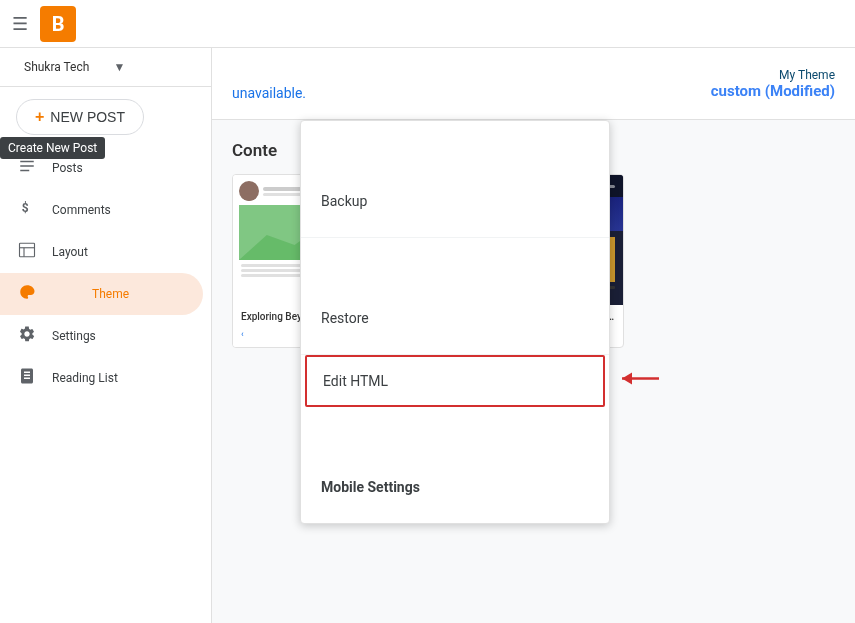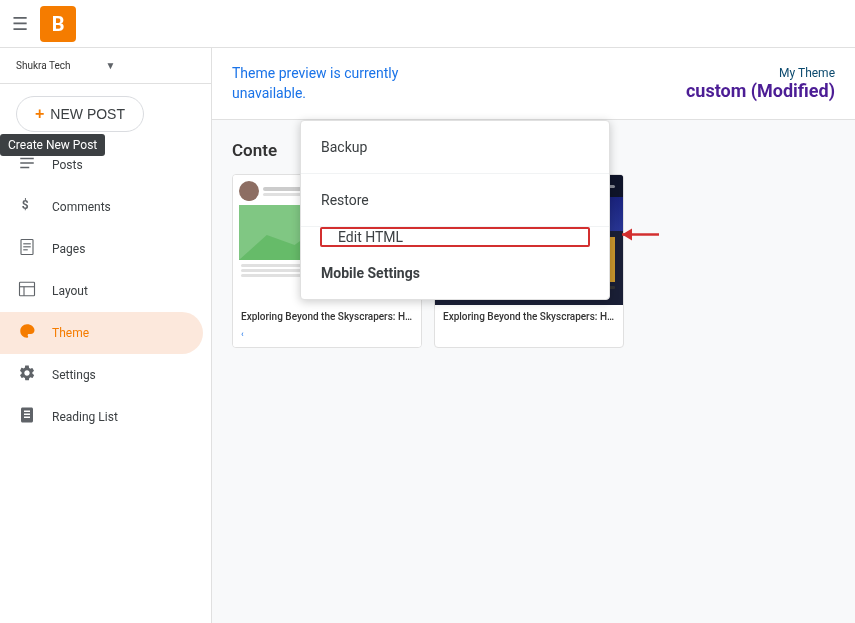--- a/index.html
+++ b/index.html
@@ -45,21 +45,21 @@
       overflow-y: auto;
     }
     .blog-selector {
       display: flex;
       align-items: center;
       padding: 12px 16px;
       font-size: 14px;
       color: #333;
       border-bottom: 1px solid #e0e0e0;
     }
-    .blog-selector span { flex: 1; font-size: 10px; }
+    .blog-selector span { flex: 1; font-size: 12px; margin-left: 8px; }
     .dropdown-arrow { color: #5f6368; font-size: 12px; }
 
     .new-post-btn {
       display: flex;
       align-items: center;
       margin: 12px 16px;
       background: #fff;
       border: 1px solid #dadce0;
       border-radius: 24px;
       padding: 8px 18px;
@@ -88,21 +88,21 @@
     .nav-item {
       display: flex;
       align-items: center;
       padding: 10px 16px;
       font-size: 14px;
       color: #3c4043;
       cursor: pointer;
       border-radius: 0 24px 24px 0;
       margin-right: 8px;
     }
-    .nav-item.active { color: #f57c00; background: #fce8dc; }
+    .nav-item.active { color: #f57c00; background: #fce8dc; gap: 40px; }
     .nav-icon {
       margin-right: 14px;
       font-size: 18px;
       color: #5f6368;
       width: 22px;
       text-align: center;
     }
     .nav-item.active .nav-icon { color: #f57c00; }
     .nav-label { font-size: 12px; }
 
@@ -125,21 +125,21 @@
       align-items: center;
       justify-content: space-between;
     }
     .preview-unavailable {
       font-size: 14px;
       color: #1a73e8;
       line-height: 1.4;
     }
     .my-theme-section { text-align: right; }
     .my-theme-label { font-size: 12px; color: #0c4a6e; }
-    .my-theme-name { font-size: 18px; font-weight: 700; color: #4c1d95; }
+    .my-theme-name { font-size: 15px; font-weight: 700; color: #3b82f6; }
 
     .content-area {
       padding: 20px;
       position: relative;
     }
     .content-title {
       font-size: 17px;
       font-weight: 600;
       color: #333;
       margin-bottom: 14px;
@@ -240,33 +240,34 @@
       top: 0;
       left: 88px;
       width: 310px;
       background: #fff;
       box-shadow: 0 2px 10px rgba(0,0,0,0.2);
       border-radius: 4px;
       z-index: 100;
       border: 1px solid #e0e0e0;
     }
     .dropdown-item {
-      padding: 18px 20px;
+      padding: 28px 20px;
       font-size: 14px;
       color: #3c4043;
       cursor: pointer;
       border-bottom: 1px solid #f1f3f4;
+      margin-top: 44px;
     }
     .dropdown-item:last-child { border-bottom: none; font-weight: bold; }
     .dropdown-item.highlighted {
       position: relative;
       border: 2px solid #d32f2f;
       border-radius: 2px;
-      margin: 0 19px;
-      padding: 0 16px;
+      margin: 0 4px;
+      padding: 16px 16px;
     }
   </style>
 </head>
 <body>
 
 <div class="header">
   <span class="header-menu-icon">☰</span>
   <div class="blogger-logo">
     <span>B</span>
   </div>
@@ -300,31 +301,20 @@
     <div class="nav-item">
       <span class="nav-icon">
         <svg width="18" height="18" viewBox="0 0 24 24" fill="#5f6368">
             <text x="5" y="17" font-size="16" font-weight="bold">$</text>
           </svg>
       </span>
       <span class="nav-label">Comments</span>
     </div>
     <div class="nav-item">
       <span class="nav-icon">
-        <svg width="18" height="18" viewBox="0 0 24 24" fill="#5f6368">
-            <rect x="4" y="2" width="16" height="20" rx="1" stroke="#5f6368" stroke-width="1.5" fill="none"></rect>
-            <rect x="7" y="7" width="10" height="1.5" fill="#5f6368"></rect>
-            <rect x="7" y="11" width="10" height="1.5" fill="#5f6368"></rect>
-            <rect x="7" y="15" width="6" height="1.5" fill="#5f6368"></rect>
-          </svg>
-      </span>
-      <span class="nav-label">Pages</span>
-    </div>
-    <div class="nav-item">
-      <span class="nav-icon">
         <svg width="18" height="18" viewBox="0 0 24 24" fill="none" stroke="#5f6368" stroke-width="1.5">
             <rect x="2" y="3" width="20" height="18" rx="1"></rect>
             <line x1="2" y1="9" x2="22" y2="9"></line>
             <line x1="8" y1="9" x2="8" y2="21"></line>
           </svg>
       </span>
       <span class="nav-label">Layout</span>
     </div>
     <div class="nav-item active">
       <span class="nav-icon">
@@ -353,21 +343,21 @@
           </svg>
       </span>
       <span class="nav-label">Reading List</span>
     </div>
   </nav>
 </div>
 
 <div class="main">
   <div class="theme-preview-bar">
     <div class="preview-unavailable">
-      <span>Theme preview is currently</span><br>
+      <br>
       <span>unavailable.</span>
     </div>
     <div class="my-theme-section">
       <div class="my-theme-label">My Theme</div>
       <div class="my-theme-name">custom (Modified)</div>
     </div>
   </div>
 
   <div class="content-area">
     <div class="content-title">Conte</div>

